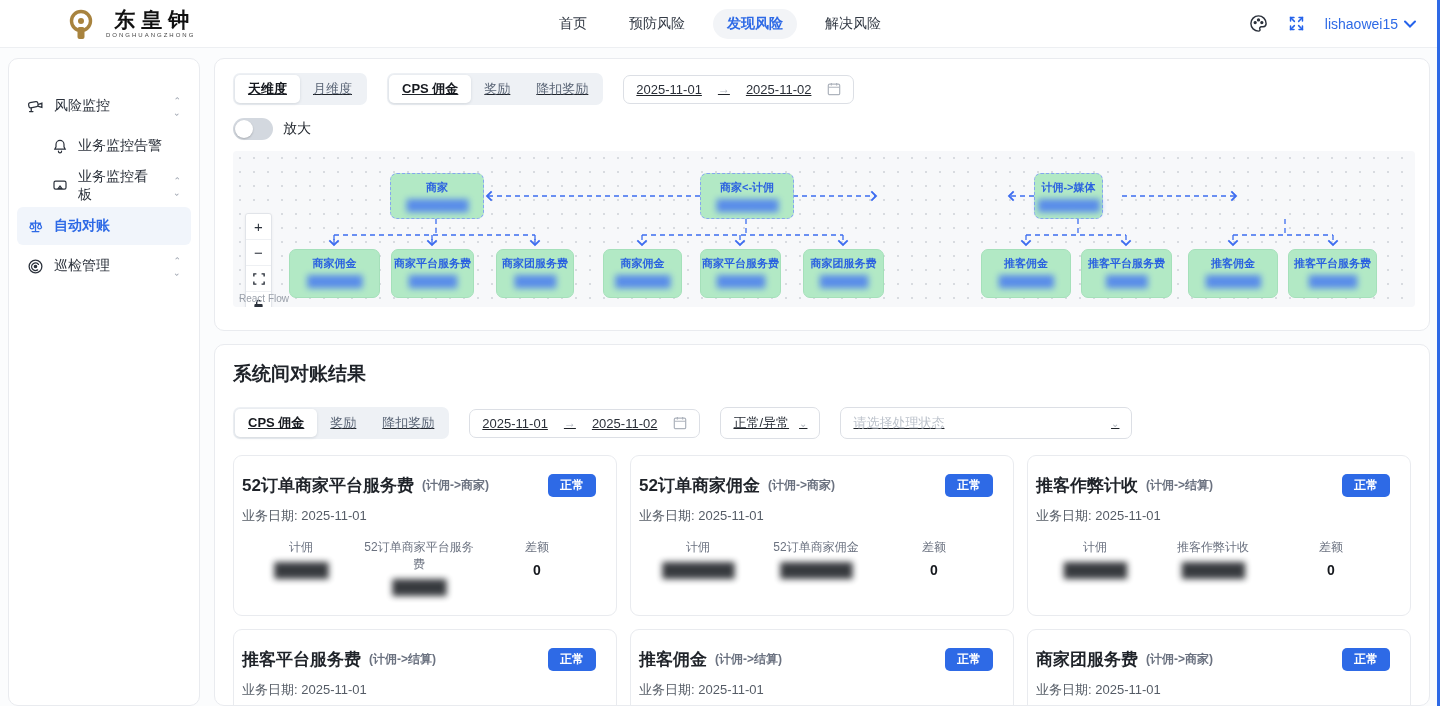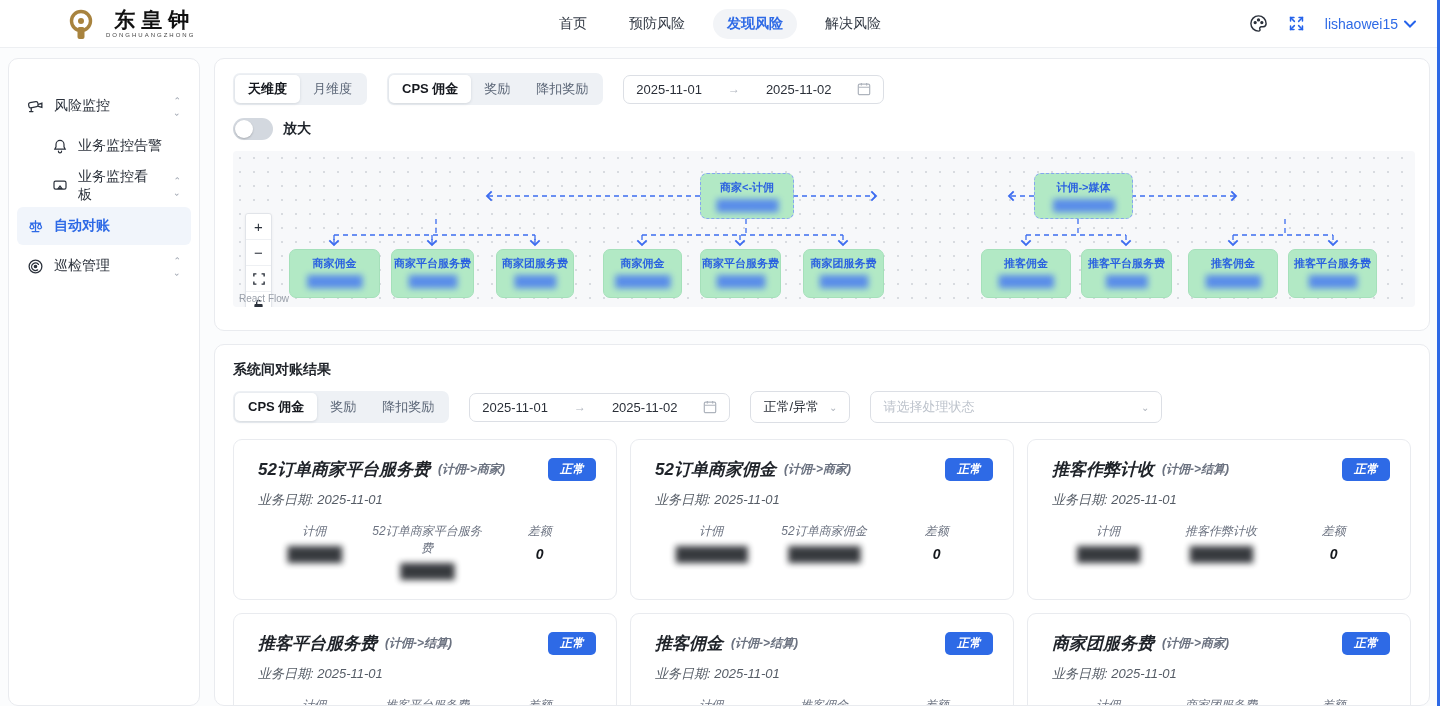--- a/index.html
+++ b/index.html
@@ -31,38 +31,38 @@
   .side-item.active { background:#f1f5fb; color:#2e6ae6; font-weight:600; }
   .side-icon { width:17px; height:17px; flex:none; display:flex; align-items:center; justify-content:center; }
   .updown { color:#9aa1ad; font-size:9px; line-height:1; display:flex; flex-direction:column; gap:1px; }
 
   .main { flex:1; display:flex; flex-direction:column; gap:13px; min-width:0; }
   .panel { background:#fff; border:1px solid #e9ebef; border-radius:10px; }
   .panel-top { height:273px; padding:14px 14px 12px 18px; }
   .panel-results { flex:1; padding:16px 18px; overflow:hidden; }
 
   
-  .filters { display:flex; align-items:center; gap:20px; }
+  .filters { display:flex; align-items:center; gap:20px;text-decoration:underline; }
   .seg { display:flex; background:#eef1f5; border-radius:7px; padding:2px; align-items:center; }
   .seg-item { padding:5px 13px; font-size:13px; color:#5a6576; border-radius:5px; cursor:pointer;
     display:flex; align-items:center; gap:6px; white-space:nowrap; }
   .seg-item.active { background:#fff; color:#16191f; font-weight:700; box-shadow:0 1px 3px rgba(20,30,50,.12); }
-  .daterange { display:flex; align-items:center; gap:26px; border:1px solid #dcdfe5; border-radius:7px;
+  .daterange { display:flex; align-items:center; gap:16px; border:1px solid #dcdfe5; border-radius:7px;
     padding:6px 12px; font-size:13px; color:#2a2f38; background:#fff; }
   .daterange .arrow { color:#aeb4bd; font-size:12px; }
   .select { display:flex; align-items:center; gap:10px; border:1px solid #dcdfe5; border-radius:7px;
     padding:6px 12px; font-size:13px; background:#fff; color:#2a2f38; }
   .select .chev { color:#aeb4bd; font-size:10px; }
   .select.placeholder { color:#bcc2cb; width:292px; justify-content:space-between; }
 
   .toggle-row { display:flex; align-items:center; gap:10px; margin:13px 0 11px 0; }
   .toggle { width:40px; height:22px; border-radius:11px; background:#d3d8df; position:relative; cursor:pointer; }
   .toggle::after { content:""; position:absolute; left:2px; top:2px; width:18px; height:18px;
     border-radius:50%; background:#fff; box-shadow:0 1px 2px rgba(0,0,0,.2); }
-  .toggle-label { font-size:14px; font-weight:700; color:#1f242b; }
+  .toggle-label { font-size:14px; font-weight:400; color:#1f242b; }
 
   
   .flow { position:relative; height:156px; background:#f7f8fa; border-radius:4px;
     background-image:radial-gradient(circle,#d8dbe0 1px,transparent 1px); background-size:14px 14px; overflow:hidden; }
   .flow svg.edges { position:absolute; inset:0; }
   .fnode { position:absolute; background:#b2e9c5; border-radius:7px; text-align:center;
     color:#2b62e0; padding-top:7px; }
   .fnode.toprow { border:1px dashed #85a6ef; height:46px; top:22px; }
   .fnode.botrow { height:49px; top:98px; border:1px solid #a5e0ba; }
   .fnode .t { font-size:11px; font-weight:700; line-height:1.25; }
@@ -79,23 +79,23 @@
   .gaprow .pill { background:#f6d3cf; border-radius:3px; padding:0 3px; }
   .info-dot { width:9px; height:9px; border:1px solid #4a7df0; border-radius:50%; display:inline-block; flex:none; }
   .rf-controls { position:absolute; left:12px; top:62px; width:27px; background:#fff;
     border:1px solid #e1e4e9; border-radius:3px; box-shadow:0 1px 3px rgba(0,0,0,.06); }
   .rf-btn { height:26px; display:flex; align-items:center; justify-content:center; font-size:15px;
     color:#2b313b; border-bottom:1px solid #eef0f3; cursor:pointer; }
   .rf-btn:last-child { border-bottom:none; }
   .rf-attr { position:absolute; left:6px; bottom:3px; font-size:10px; color:#9aa0aa; }
 
   
-  .results-title { font-size:14px; font-weight:700; margin-bottom:12px; }
+  .results-title { font-size:19px; font-weight:700; margin-bottom:20px; }
   .cards { display:grid; grid-template-columns:repeat(3,1fr); gap:13px; margin-top:16px; }
-  .card { border:1px solid #e9ebef; border-radius:9px; padding:18px 20px 20px 24px; background:#fff;font-style:italic; }
+  .card { border:1px solid #e9ebef; border-radius:9px; padding:18px 20px 20px 8px; background:#fff; }
   .card-head { display:flex; align-items:center; gap:8px; }
   .card-title { font-size:17px; font-weight:700; }
   .card-scope { font-size:12px; font-weight:700; color:#6b7280; }
   .badge { margin-left:auto; background:#2e6ae6; color:#fff; font-size:12px; font-weight:600;
     border-radius:5px; padding:3px 12px; }
   .card-date { font-size:13px; color:#555c66; margin-top:10px; }
   .card-cols { display:flex; margin-top:14px; }
   .card-col { flex:1; text-align:center; }
   .card-col .lbl { font-size:12px; color:#6b7280; }
   .card-col .val { font-size:14px; font-weight:700; margin-top:6px; color:#15181d; }
@@ -264,25 +264,29 @@
               <path d="M610,84 V94" marker-end="url(#ar)"></path>
             <path d="M845,68 V84 M793,84 H893"></path>
             <path d="M793,84 V94" marker-end="url(#ar)"></path>
               <path d="M893,84 V94" marker-end="url(#ar)"></path>
             <path d="M1052,68 V84 M1000,84 H1100"></path>
             <path d="M1000,84 V94" marker-end="url(#ar)"></path>
               <path d="M1100,84 V94" marker-end="url(#ar)"></path>
           </g>
         </svg>
 
+        <div class="fnode toprow" style="left:157px;width:94px">
+          <div class="t">商家</div>
+          <div class="v masked blue">█████████</div>
+        </div>
         <div class="fnode toprow" style="left:467px;width:94px">
           <div class="t">商家&lt;-计佣</div>
           <div class="v masked blue">█████████</div>
         </div>
-        <div class="fnode toprow" style="left:801px;width:99px">
+        <div class="fnode toprow" style="left:801px;width:69px">
           <div class="t">计佣-&gt;媒体</div>
           <div class="v masked blue">█████████</div>
         </div>
 
         <div class="fnode botrow" style="left:56px;width:91px">
           <div class="t">商家佣金</div>
           <div class="v masked blue">████████</div>
         </div>
         <div class="fnode botrow" style="left:158px;width:83px">
           <div class="t">商家平台服务费</div>

